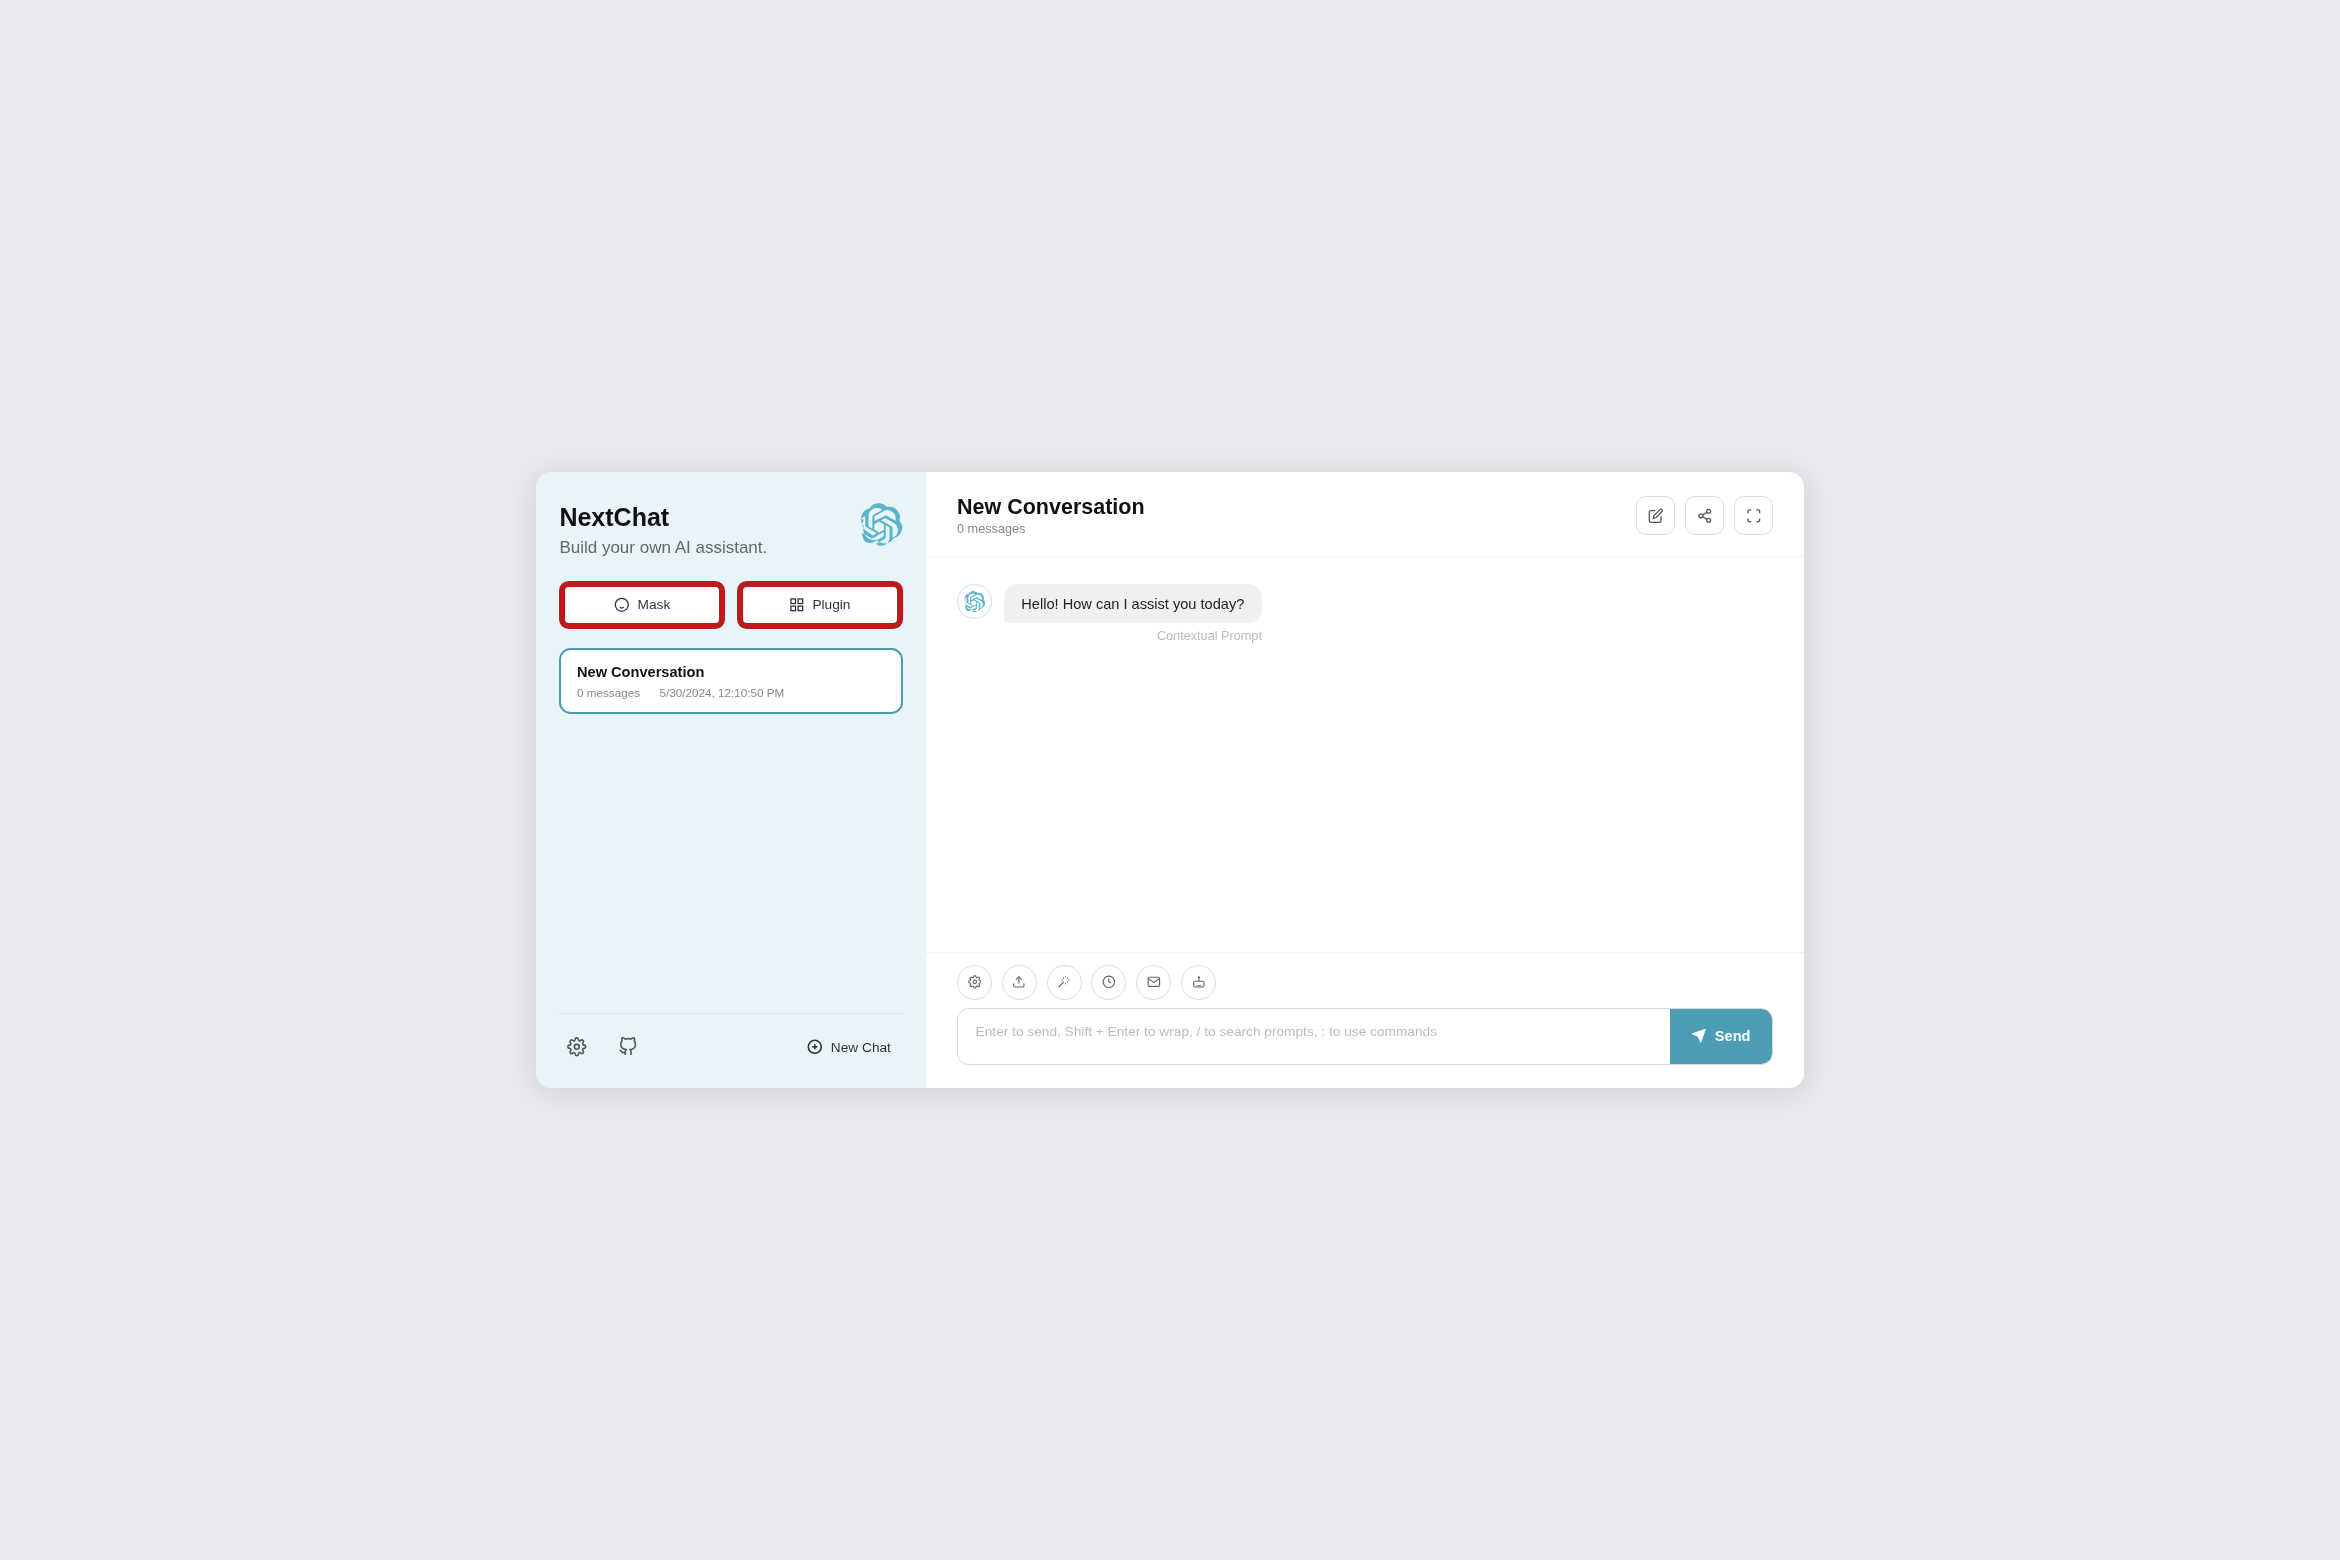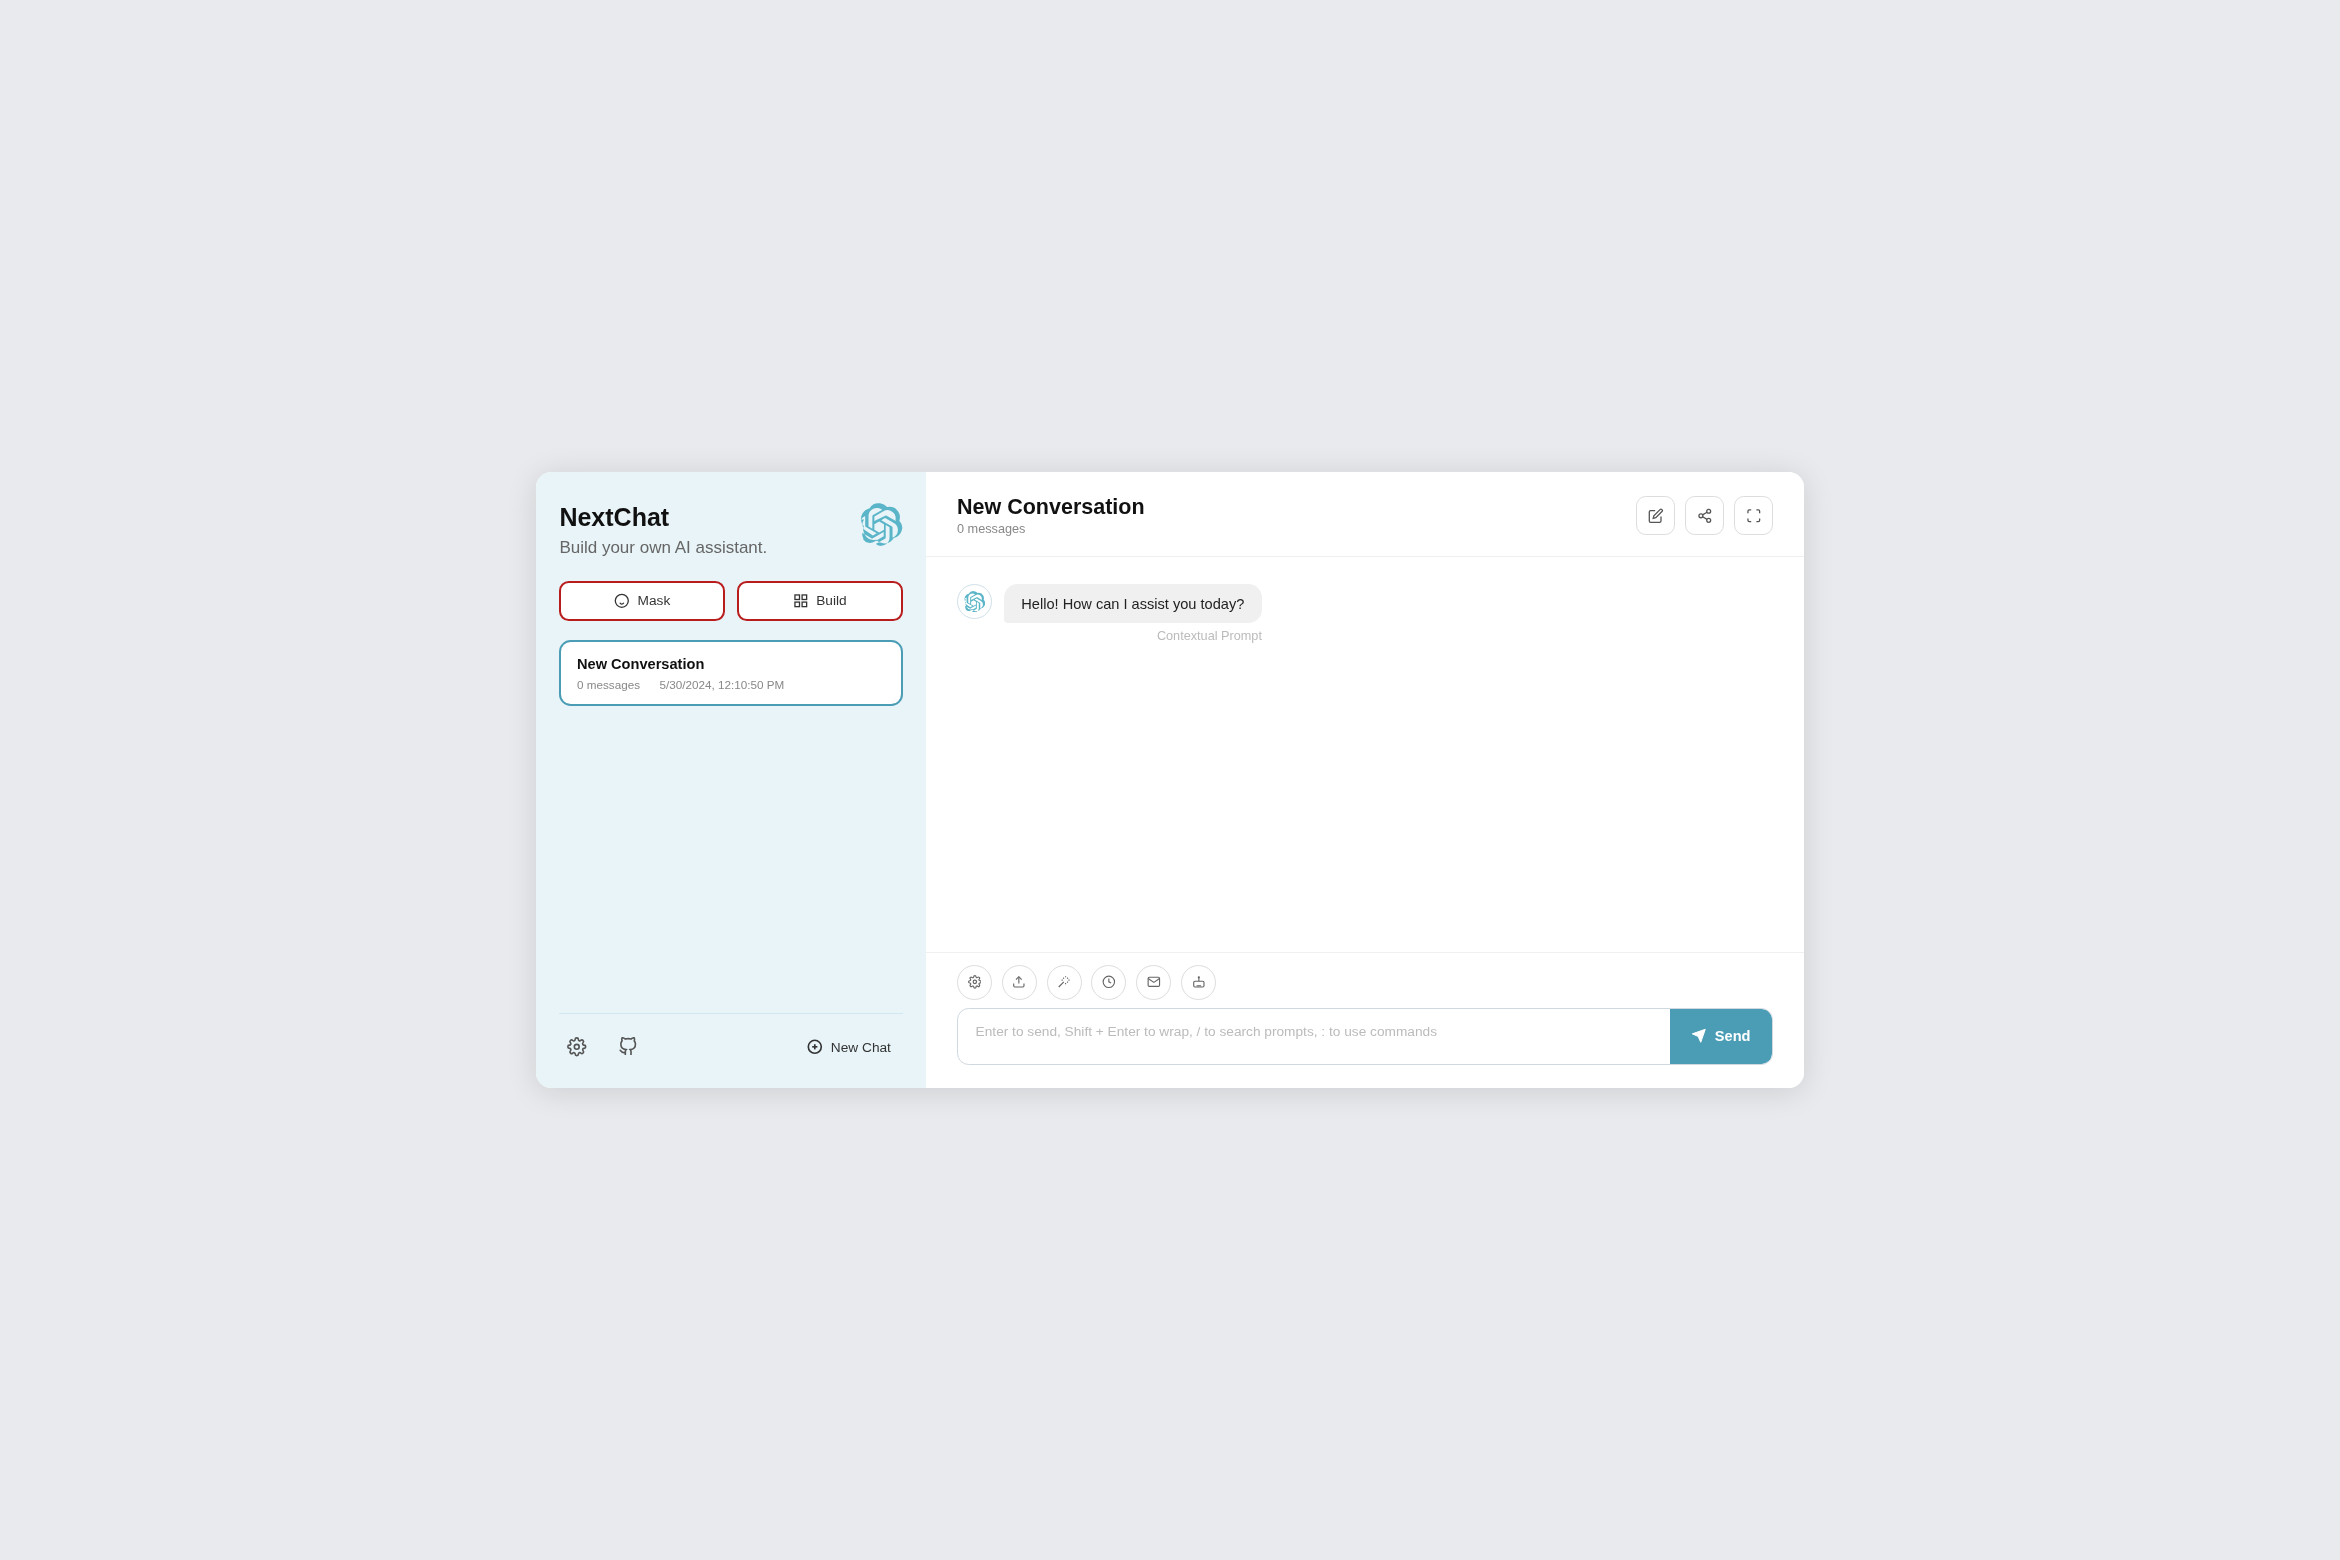--- a/index.html
+++ b/index.html
@@ -52,21 +52,21 @@
     }
     .sidebar-buttons {
       display: flex;
       gap: 11.7px;
       margin-bottom: 19.5px;
     }
     .sidebar-btn {
       flex: 1;
       padding: 9.8px 11.7px;
       background: #fff;
-      border: 2px solid #b91c1c;
+      border: 6px solid #b91c1c;
       border-radius: 9.8px;
       cursor: pointer;
       font-size: 13.7px;
       color: #333;
       display: flex;
       align-items: center;
       justify-content: center;
       gap: 7.8px;
       font-weight: 500;
     }
@@ -313,21 +313,21 @@
       </button>
       <button class="sidebar-btn">
         <span>
           <svg width="15.6" height="15.6" viewBox="0 0 24 24" fill="none" stroke="currentColor" stroke-width="2">
               <rect x="3" y="3" width="7" height="7"></rect>
               <rect x="14" y="3" width="7" height="7"></rect>
               <rect x="14" y="14" width="7" height="7"></rect>
               <rect x="3" y="14" width="7" height="7"></rect>
             </svg>
         </span>
-        <span>Build</span>
+        <span>Plugin</span>
       </button>
     </div>
     <div class="conversation-list">
       <div class="conversation-item">
         <div class="conversation-item-title">New Conversation</div>
         <div class="conversation-item-meta">
           <span>0 messages</span>
           <span>5/30/2024, 12:10:50 PM</span>
         </div>
       </div>

